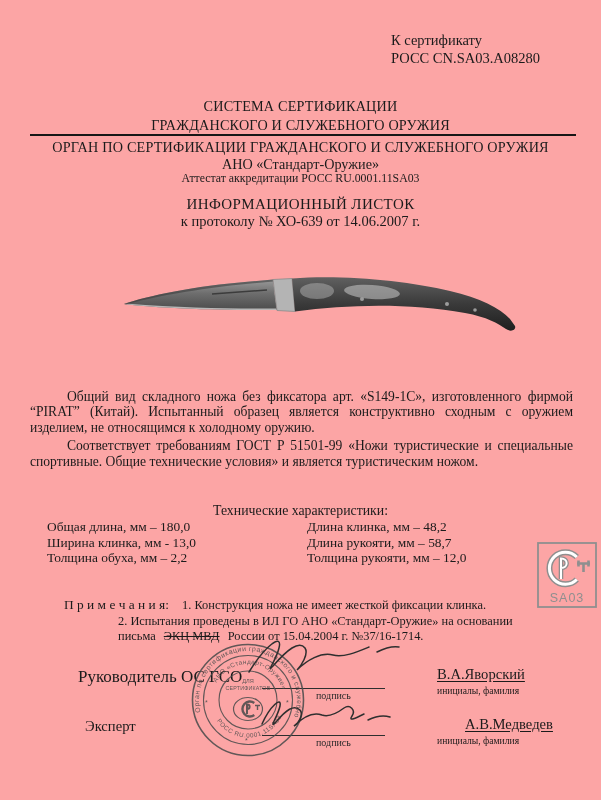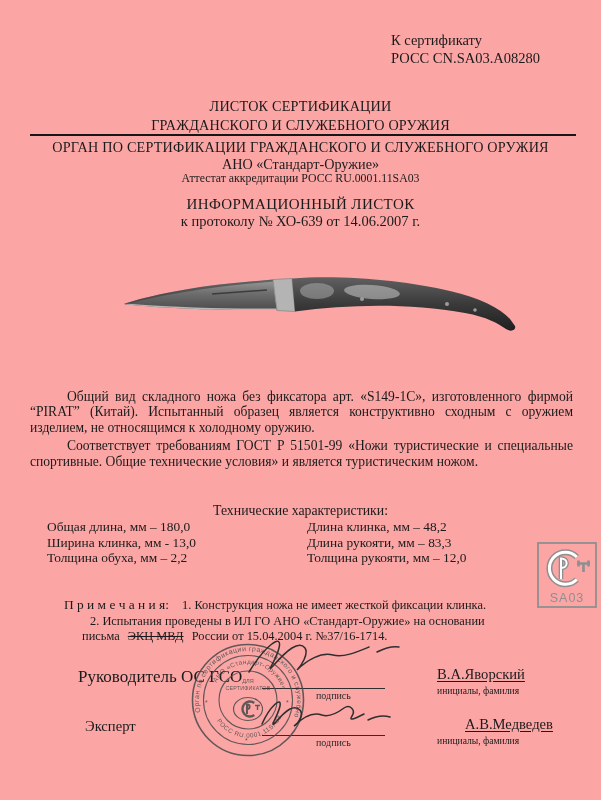--- a/index.html
+++ b/index.html
@@ -31,22 +31,22 @@
 
   .specs-title { top:503px; font-size:13.8px; }
   .specs-col { top:519px; font-size:13.4px; line-height:15.6px; white-space:nowrap; }
   .specs-left  { left:47px; }
   .specs-right { left:307px; }
 
   .rst-mark { left:536px; top:541px; }
 
   .notes { left:0; top:597px; width:573px; font-size:12.4px; line-height:15.6px; }
   .notes .nr1 { padding-left:64px; }
-  .notes .nr2 { padding-left:90px; }
-  .notes .nr3 { padding-left:82px; }
+  .notes .nr2 { padding-left:118px; }
+  .notes .nr3 { padding-left:118px; }
   .notes-label { font-size:13.4px; }
   .notes-item1 { margin-left:10px; }
   .struck { text-decoration:line-through; }
   .sp-r { margin-right:5px; }
 
   .role-1 { left:78px; top:667px; font-size:17px; }
   .role-2 { left:85px; top:718px; font-size:14.6px; }
   .sig-line { width:123px; border-top:1.4px solid #2e2e2e; height:0; z-index:1; }
   .sig-line-1 { left:262px; top:688px; }
   .sig-line-2 { left:262px; top:735px; }
@@ -68,21 +68,21 @@
 <body>
 
 <div id="doc">
 
   <div class="abs cert-ref">
     <div>К сертификату</div>
     <div>РОСС CN.SA03.А08280</div>
   </div>
 
   <div class="abs ctr hdr-sys">
-    <div>ЛИСТОК СЕРТИФИКАЦИИ</div>
+    <div>СИСТЕМА СЕРТИФИКАЦИИ</div>
     <div>ГРАЖДАНСКОГО И СЛУЖЕБНОГО ОРУЖИЯ</div>
   </div>
   <div class="abs rule"></div>
   <div class="abs ctr hdr-org">ОРГАН ПО СЕРТИФИКАЦИИ ГРАЖДАНСКОГО И СЛУЖЕБНОГО ОРУЖИЯ</div>
   <div class="abs ctr hdr-name">АНО «Стандарт-Оружие»</div>
   <div class="abs ctr hdr-accr">Аттестат аккредитации РОСС RU.0001.11SA03</div>
 
   <div class="abs ctr title-main">ИНФОРМАЦИОННЫЙ ЛИСТОК</div>
   <div class="abs ctr title-sub">к протоколу № ХО-639 от 14.06.2007 г.</div>
 
@@ -127,21 +127,21 @@
   </div>
 
   <div class="abs ctr specs-title">Технические характеристики:</div>
   <div class="abs specs-col specs-left">
     <div>Общая длина, мм – 180,0</div>
     <div>Ширина клинка, мм - 13,0</div>
     <div>Толщина обуха, мм – 2,2</div>
   </div>
   <div class="abs specs-col specs-right">
     <div>Длина клинка, мм – 48,2</div>
-    <div>Длина рукояти, мм – 83,3</div>
+    <div>Длина рукояти, мм – 58,7</div>
     <div>Толщина рукояти, мм – 12,0</div>
   </div>
 
   <div class="abs rst-mark">
     <svg width="62" height="68" viewBox="0 0 62 68">
       <g stroke="#8f8f8f" fill="none">
         <rect x="2" y="2" width="58" height="64" stroke-width="1.8"></rect>
 
         <path d="M40.8,16 A16,16 0 1 0 40.8,38.5" stroke-width="6"></path>
         <path d="M40.8,16 A16,16 0 1 0 40.8,38.5" stroke="#ffffff" stroke-width="3"></path>

